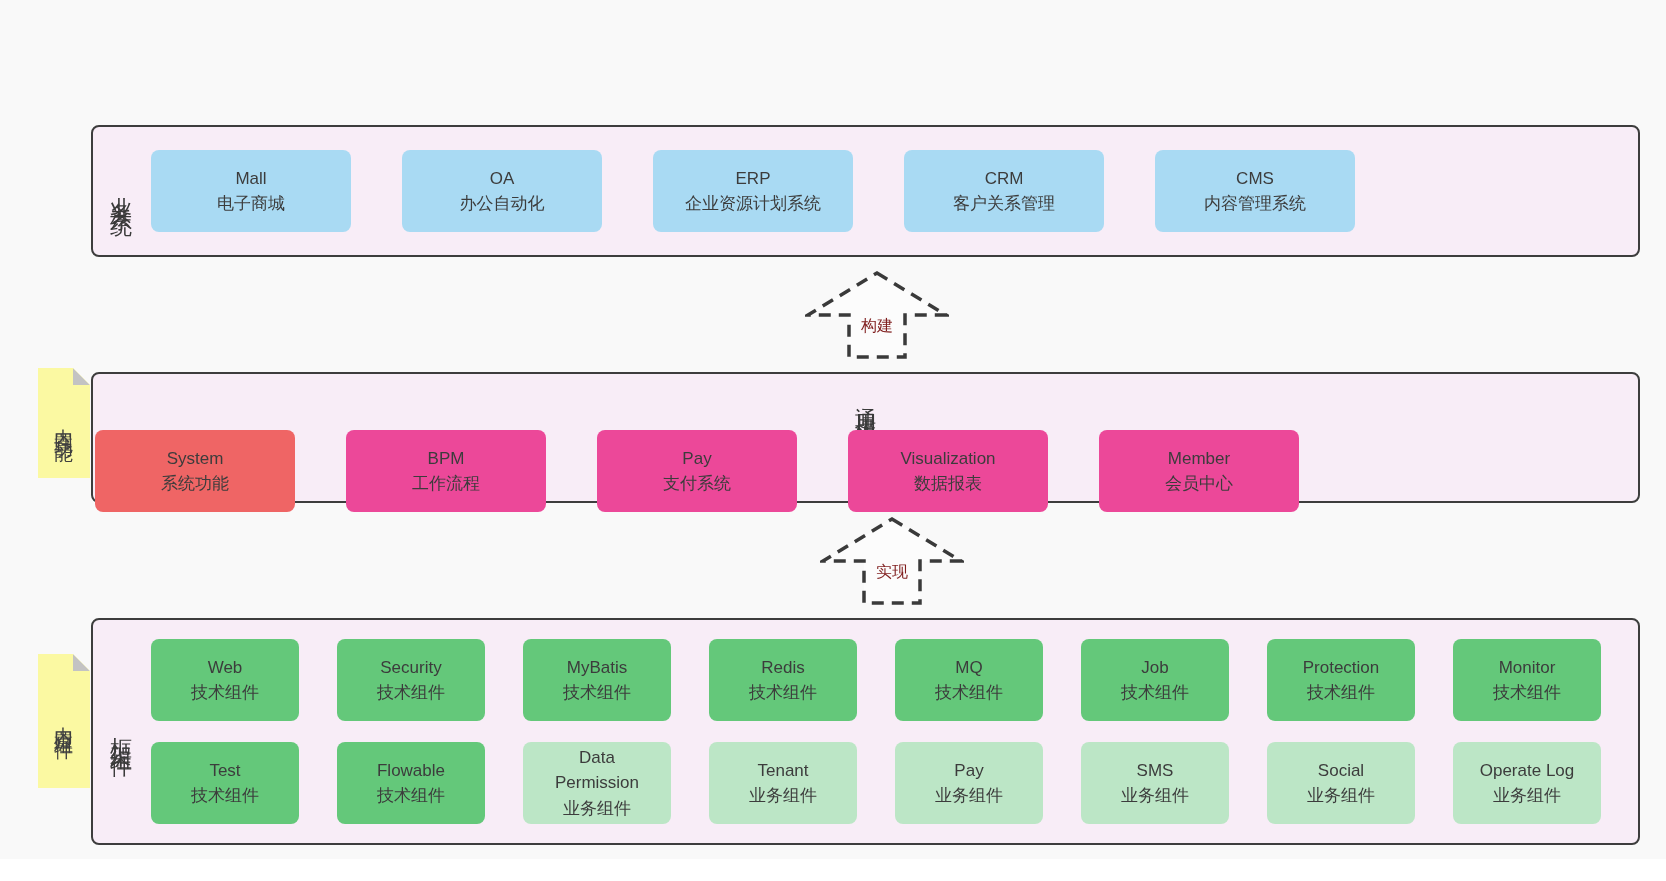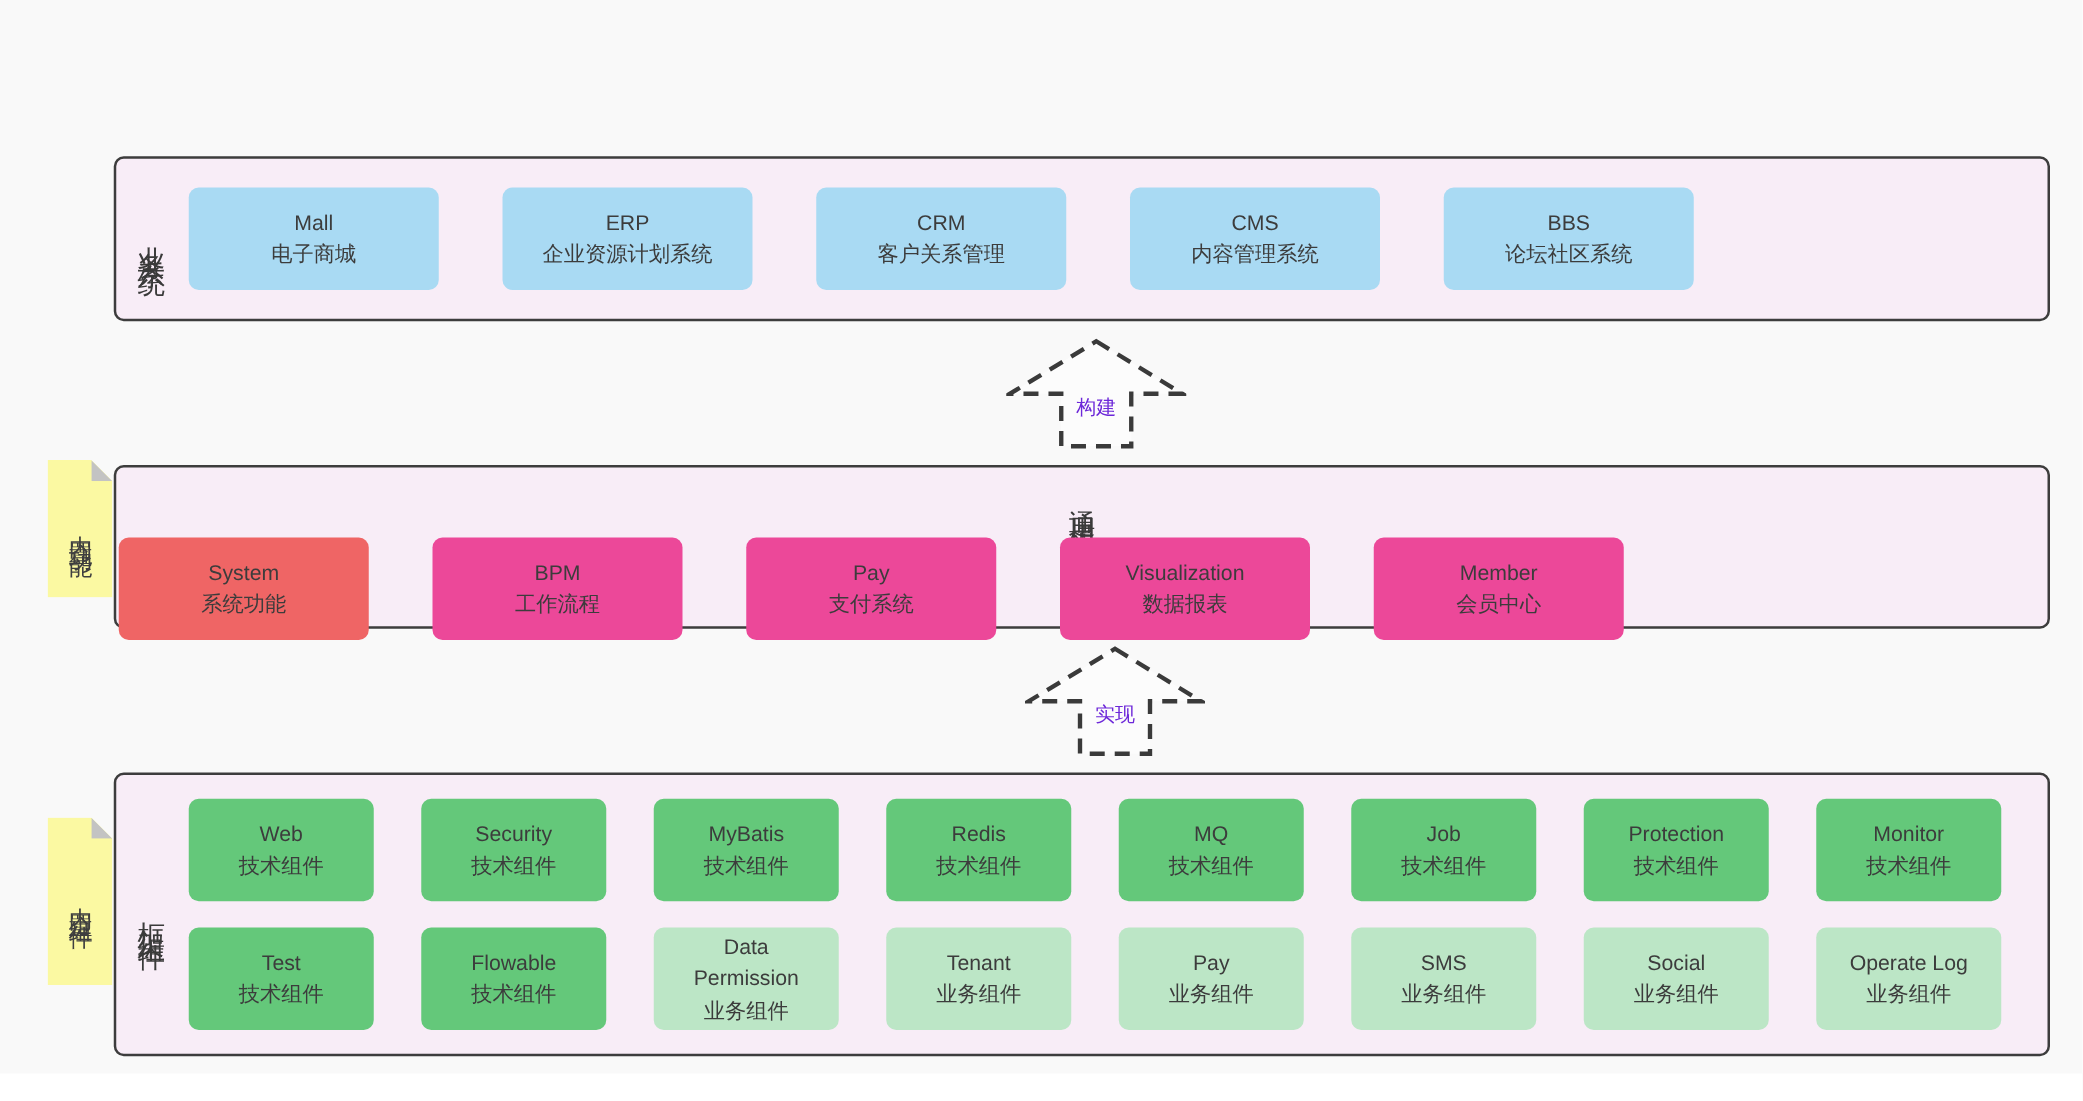--- a/index.html
+++ b/index.html
@@ -40,52 +40,52 @@
   #sticky-bot{top:654px;height:134px;}
   .fold{position:absolute;top:0;right:0;width:17px;height:17px;background:#c3c3c3;
         clip-path:polygon(0 0,100% 100%,0 100%);}
   .sticky .vtext{font-size:19px;letter-spacing:5px;color:#3f3f3f;}
 
   
   .arrow{position:absolute;width:144px;height:90px;}
   #arrow-build{left:805px;top:270px;}
   #arrow-implement{left:820px;top:516px;}
   .arrow svg{display:block;width:100%;height:100%;}
-  .arrow-label{position:absolute;left:0;right:0;top:46px;text-align:center;font-size:16px;color:#6d28d9;}
+  .arrow-label{position:absolute;left:0;right:0;top:46px;text-align:center;font-size:16px;color:#7f1d1d;}
 </style>
 </head>
 <body>
 
 <div class="stage">
 
   <div class="band" id="band-top">
     <div class="band-label">
       <span class="vtext">业务系统</span>
     </div>
     <div class="band-content">
       <div class="box-row">
         <div class="box w6 v-blue">
           <span class="en">Mall</span>
           <span class="zh">电子商城</span>
         </div>
         <div class="box w6 v-blue">
+          <span class="en">OA</span>
+          <span class="zh">办公自动化</span>
+        </div>
+        <div class="box w6 v-blue">
           <span class="en">ERP</span>
           <span class="zh">企业资源计划系统</span>
         </div>
         <div class="box w6 v-blue">
           <span class="en">CRM</span>
           <span class="zh">客户关系管理</span>
         </div>
         <div class="box w6 v-blue">
           <span class="en">CMS</span>
           <span class="zh">内容管理系统</span>
-        </div>
-        <div class="box w6 v-blue">
-          <span class="en">BBS</span>
-          <span class="zh">论坛社区系统</span>
         </div>
       </div>
     </div>
   </div>
 
   <div class="arrow" id="arrow-build">
     <svg viewBox="0 0 144 90">
       <polygon points="72,3 141,45 100,45 100,87 44,87 44,45 3,45" fill="#fcfcfc" stroke="#3a3a3a" stroke-width="3.5" stroke-dasharray="12 8"></polygon>
     </svg>
     <div class="arrow-label">构建</div>

